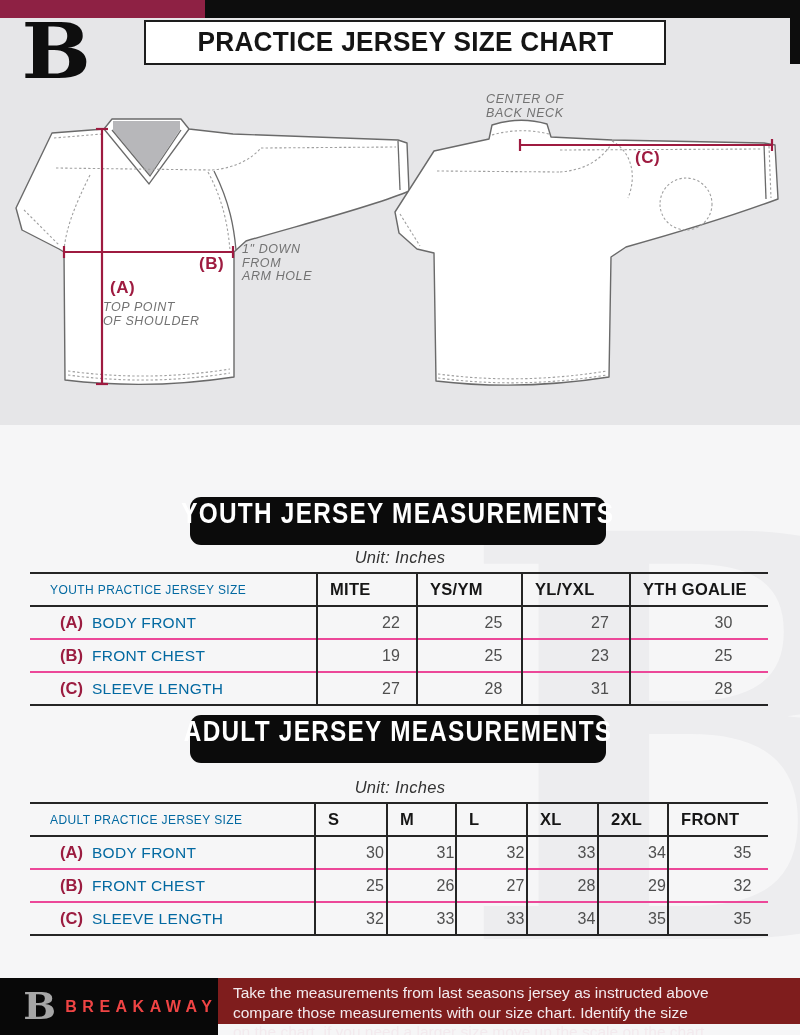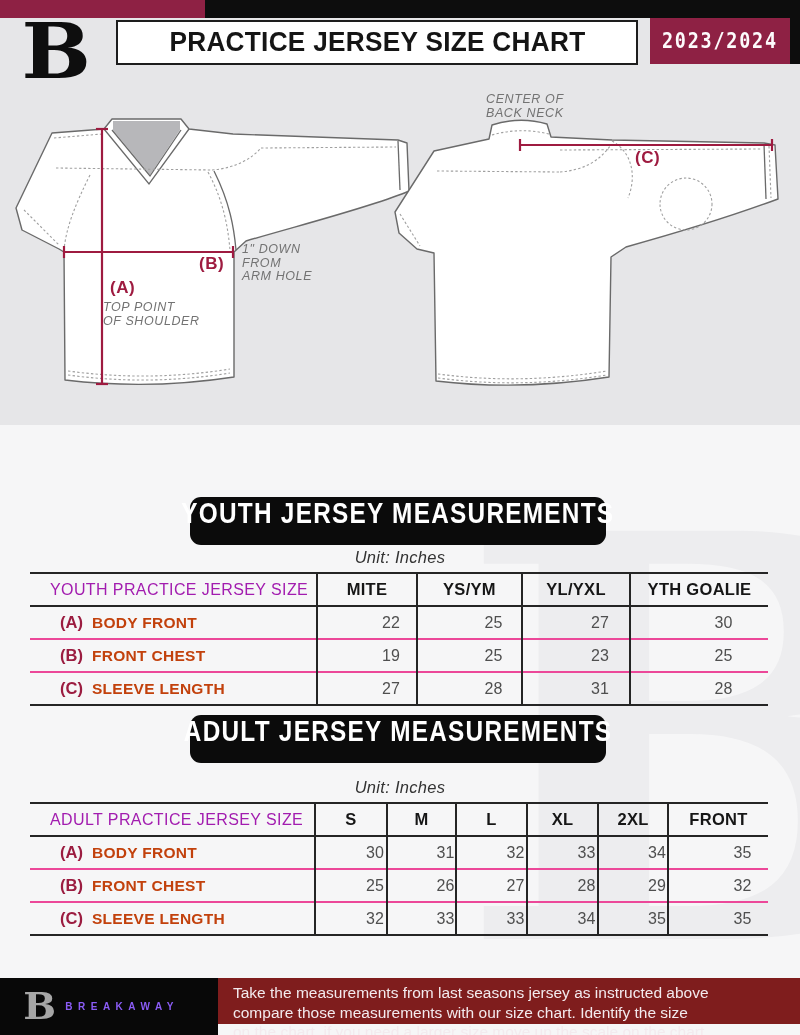--- a/index.html
+++ b/index.html
@@ -4,21 +4,21 @@
 <style>
   * { margin:0; padding:0; box-sizing:border-box; }
   body { background:#cfcfd1; font-family:"Liberation Sans", sans-serif; }
   .page { position:relative; width:800px; height:1035px; margin:0 auto; background:#f6f6f7; overflow:hidden; }
 
   
   .hero { position:absolute; left:0; top:0; width:800px; height:425px; background:#e6e6e8; }
   .strip-maroon { position:absolute; left:0; top:0; width:205px; height:18px; background:#8E2144; }
   .strip-black  { position:absolute; left:205px; top:0; width:595px; height:18px; background:#0d0d0d; }
   .edge-black   { position:absolute; left:790px; top:18px; width:10px; height:46px; background:#0d0d0d; }
-  .title-box { position:absolute; left:116px; top:20px; width:522px; height:45px; background:#ffffff;
+  .title-box { position:absolute; left:144px; top:20px; width:522px; height:45px; background:#ffffff;
                border:2px solid #1d1d1d; display:flex; align-items:center; justify-content:center; }
   .title-box h1 { font-size:27px; font-weight:bold; color:#151515; letter-spacing:.3px; transform:scaleX(.97); white-space:nowrap; }
   .season-box { position:absolute; left:650px; top:18px; width:140px; height:46px; background:#8E2144;
                 display:flex; align-items:center; justify-content:center; }
   .season-box span { font-family:"DejaVu Sans Mono", monospace; font-weight:bold; font-size:21px;
                      color:#fdfbfc; letter-spacing:2px; transform:scaleX(.88); }
   .logo-b { position:absolute; left:24px; top:14px; font-family:"DejaVu Serif", serif; font-weight:bold;
             font-size:76px; color:#0e0e0e; transform:scaleX(1.08); line-height:1; }
   .hero svg { position:absolute; left:0; top:0; }
   .m-key { position:absolute; color:#9E1B40; font-weight:bold; font-size:17px; letter-spacing:.5px; }
@@ -41,55 +41,52 @@
           color:#333333; letter-spacing:.3px; }
   .unit-youth { top:60px; } .unit-adult { top:290px; }
   .size-table { position:absolute; left:30px; width:738px; border-collapse:collapse; table-layout:fixed;
                 border-top:2.5px solid #252525; border-bottom:2.5px solid #252525; }
   .table-youth { top:84px; } .table-adult { top:314px; }
   .size-table th, .size-table td { height:33px; padding:0; border-left:2px solid #252525; }
   .size-table th:first-child, .size-table td:first-child { border-left:none; }
   .size-table thead th { border-bottom:2.5px solid #252525; }
   .size-table tbody th, .size-table tbody td { border-top:2px solid #ec4899; }
   .size-table tbody tr:first-child th, .size-table tbody tr:first-child td { border-top:none; }
-  .size-table thead .lbl { font-weight:normal; font-size:16px; color:#a21caf; letter-spacing:.4px;
+  .size-table thead .lbl { font-weight:normal; font-size:12px; color:#0369a1; letter-spacing:.4px;
                            text-align:left; padding-left:20px; }
-  .size-table thead .sz  { font-weight:bold; font-size:16.5px; color:#161616; text-align:center; letter-spacing:.3px; }
+  .size-table thead .sz  { font-weight:bold; font-size:16.5px; color:#161616; text-align:left; letter-spacing:.3px;padding-left:12px; }
   .size-table tbody .lbl { font-weight:normal; text-align:left; padding-left:30px; white-space:nowrap; }
   .rk { color:#9B1C40; font-weight:bold; font-size:16.5px; margin-right:9px; }
-  .rl { color:#c2410c; font-size:15.5px; letter-spacing:.3px;font-weight:bold; }
+  .rl { color:#0369a1; font-size:15.5px; letter-spacing:.3px; }
   .size-table td { text-align:center; font-size:16px; color:#4f4f4f;padding-left:48px; }
 
   
   .footer { position:absolute; left:0; top:978px; width:800px; height:57px; }
   .f-black { position:absolute; left:0; top:0; width:218px; height:57px; background:#080808;
              display:flex; align-items:center; padding-left:24px; }
   .f-logo { font-family:"DejaVu Serif", serif; font-weight:bold; font-size:37px; color:#a6a6a6;
             line-height:1; transform:scaleX(1.05); }
-  .f-brand { color:#8b5cf6; font-weight:bold; font-size:10px; letter-spacing:5.5px; margin-left:10px; }
+  .f-brand { color:#ef4444; font-weight:bold; font-size:16px; letter-spacing:5.5px; margin-left:10px; }
   .f-maroon { position:absolute; left:218px; top:0; width:582px; height:46px; background:#7f1d1d;
               color:#f3eaee; font-size:15.5px; line-height:19.5px; padding:5px 8px 0 15px; }
 </style>
 </head>
 <body>
 
 <div class="page">
 
   <section class="hero">
     <div class="strip-maroon"></div>
     <div class="strip-black"></div>
     <div class="edge-black"></div>
 
     <div class="logo-b">B</div>
 
     <div class="title-box">
       <h1>PRACTICE JERSEY SIZE CHART</h1>
-    </div>
-    <div class="season-box">
-      <span>2023/2024</span>
     </div>
 
     <svg width="800" height="425" viewBox="0 0 800 425">
       <g fill="#ffffff" stroke="#6a6a6a" stroke-width="1.4" stroke-linejoin="round">
 
         <path d="M52,133 L104,129 L112,119 L181,119 L189,129 L233,134 L398,140 L407,143 L409,191 C375,206 300,225 246,241 L234,252 L234,377 Q150,390 65,380 L64,252 L59,249 L22,230 L16,208 Z"></path>
 
         <path d="M434,151 L489,139 L492,125 Q520,116 547,124 L551,137 L612,140 L764,143 L775,145 L778,199 C735,215 680,232 626,247 L611,257 L609,377 Q520,391 436,381 L434,253 L417,249 L399,233 L395,212 Z"></path>
       </g>
 

